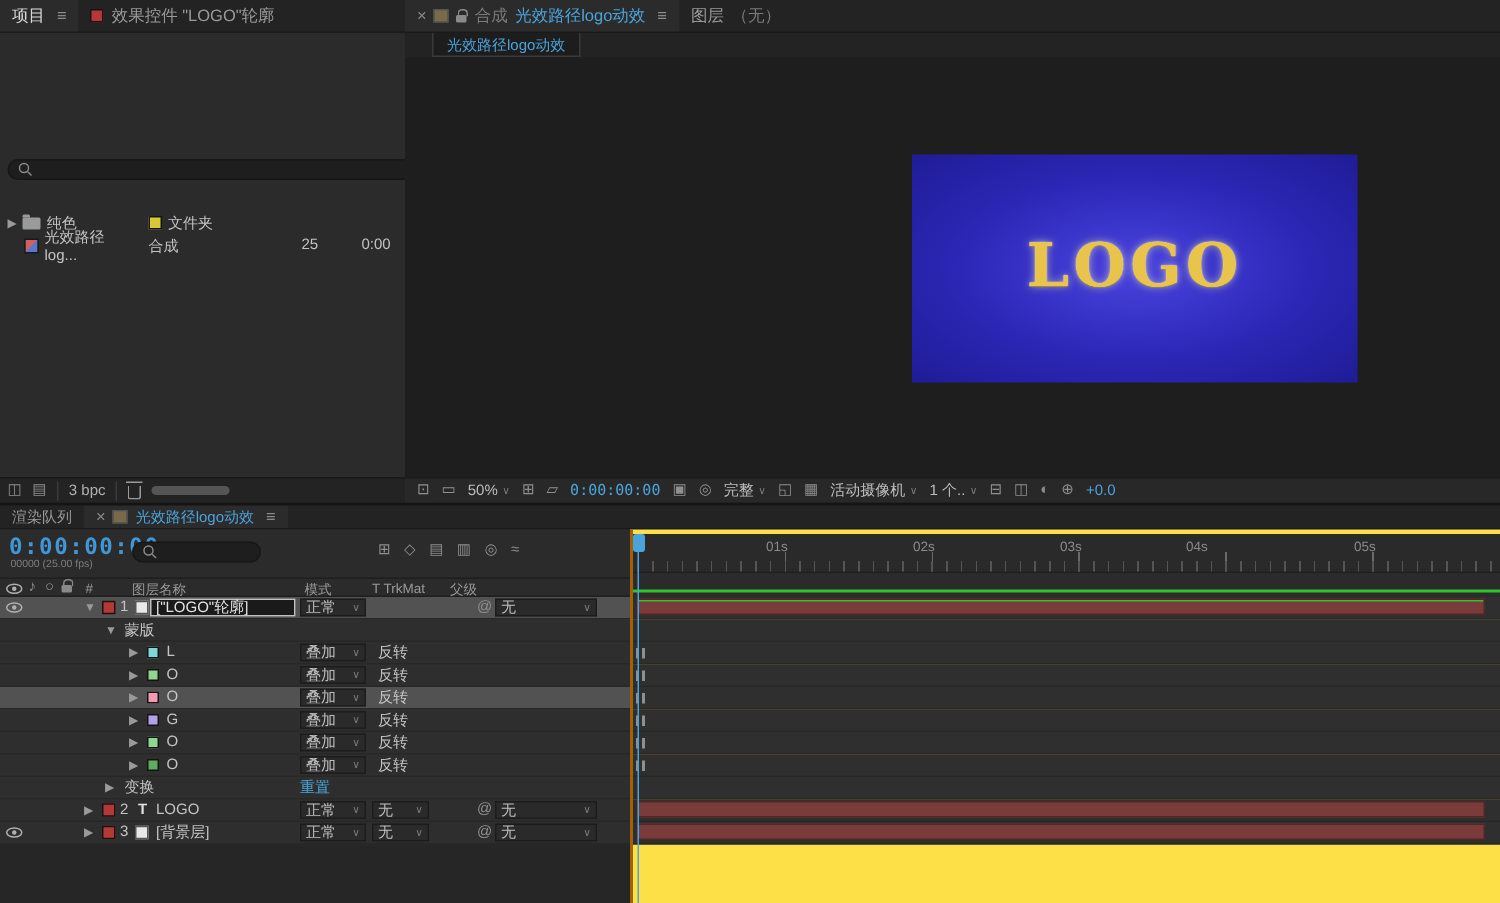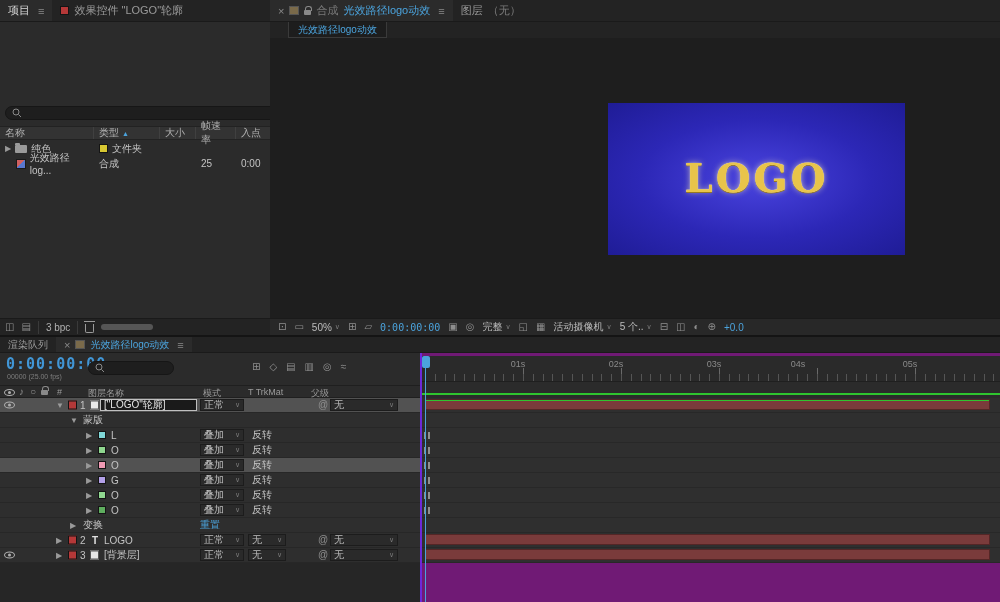--- a/index.html
+++ b/index.html
@@ -69,21 +69,21 @@
 .tl-header span{position:absolute;top:1px}
 .tl-rows{position:absolute;top:45px;left:0;right:0}
 .tl-row{position:relative;height:15px;background:#2e2e2e;border-bottom:1px solid #272727;font-size:10px;color:#c4c4c4}
 .tl-row.sel{background:#525252}
 .tl-row .abs{position:absolute;top:50%;transform:translateY(-50%)}
 .dd{position:absolute;top:1px;height:12px;background:#2a2a2a;border:1px solid #1c1c1c;color:#bdbdbd;font-size:10px;display:flex;align-items:center;justify-content:space-between;padding:0 3px}
 .dd .ar{font-size:7px;color:#7a7a7a;margin-left:2px}
 .editbox{position:absolute;left:100px;top:1px;width:97px;height:12px;border:1px solid #c0c0c0;background:#1a1a1a;color:#e4e4e4;display:flex;align-items:center;padding:0 3px;font-size:10px}
 .resetlink{color:#4ba3dc}
 
-.tl-right{position:absolute;left:420px;top:16px;right:0;bottom:0;background:#701a75;border-left:2px solid #6d28d9}
+.tl-right{position:absolute;left:420px;top:16px;right:0;bottom:0;background:#fde047;border-left:2px solid #a16207}
 .ruler{position:absolute;top:3px;left:0;right:0;height:26px;background:#2a2a2a;border-bottom:1px solid #1f1f1f}
 .ruler::after{content:"";position:absolute;bottom:0;left:3px;right:0;height:7px;background:repeating-linear-gradient(90deg,#555 0 1px,transparent 1px 9.8px)}
 .ruler::before{content:"";position:absolute;bottom:0;left:3px;right:0;height:13px;background:repeating-linear-gradient(90deg,#6a6a6a 0 1px,transparent 1px 98px)}
 .rlabel{position:absolute;top:3px;width:26px;text-align:center;font-size:9px;color:#8a8a8a}
 .cachestrip{position:absolute;top:29px;left:0;right:0;height:16px;background:#2b2b2b}
 .cacheline{position:absolute;bottom:3px;left:0;right:0;height:2px;background:#2fc42f}
 .rrows{position:absolute;top:45px;left:0;right:0}
 .rrow{position:relative;height:15px;background:#2f2f2f;border-bottom:1px solid #282828}
 .rbar{position:absolute;left:3px;right:10px;top:1px;bottom:2px;background:#7a3b3b;border:1px solid #542626}
 .rbar.greentop{box-shadow:inset 0 1px 0 0 #2fc42f}
@@ -106,38 +106,20 @@
       <span>效果控件 "LOGO"轮廓</span>
     </div>
   </div>
   <div class="proj-body">
     <div class="search" id="project-search">
       <svg width="10" height="10" viewBox="0 0 10 10">
           <circle cx="4" cy="4" r="3" fill="none" stroke="#8a8a8a"></circle>
           <line x1="6.5" y1="6.5" x2="9" y2="9" stroke="#8a8a8a"></line>
         </svg>
       <span></span>
-    </div>
-    <div class="pcols">
-      <div class="pcol pc-name">
-          <span>名称</span>
-        </div>
-      <div class="pcol pc-type">
-          <span>类型</span>
-          <span class="sortarrow">▲</span>
-        </div>
-      <div class="pcol pc-size">
-          <span>大小</span>
-        </div>
-      <div class="pcol pc-rate">
-          <span>帧速率</span>
-        </div>
-      <div class="pcol pc-in">
-          <span>入点</span>
-        </div>
     </div>
     <div class="prow" style="top:119px">
       <div class="cell" style="width:94px">
           <span class="exp">▶</span>
           <span class="folderic"></span>
           <span>纯色</span>
         </div>
       <div class="cell" style="width:66px">
           <span class="chip" style="background:#d8c832"></span>
           <span>文件夹</span>
@@ -226,21 +208,21 @@
         <span>完整</span>
         <span class="ar">∨</span>
       </span>
     <span class="gic">◱</span>
     <span class="gic">▦</span>
     <span class="ddl">
         <span>活动摄像机</span>
         <span class="ar">∨</span>
       </span>
     <span class="ddl">
-        <span>5 个..</span>
+        <span>1 个..</span>
         <span class="ar">∨</span>
       </span>
     <span class="gic">⊟</span>
     <span class="gic">◫</span>
     <span class="gic">◐</span>
     <span class="gic">⊕</span>
     <span class="blue">+0.0</span>
   </div>
 </div>
 
@@ -278,21 +260,21 @@
     </div>
     <div class="tl-header">
       <span style="left:4px;top:3px" class="eye"></span>
       <span style="left:19px" class="gic">♪</span>
       <span style="left:30px" class="gic">○</span>
       <span style="left:41px;top:0" class="lockic"></span>
       <span style="left:57px">#</span>
       <span style="left:88px">图层名称</span>
       <span style="left:203px">模式</span>
       <span style="left:248px">T TrkMat</span>
-      <span style="left:311px">父级</span>
+      <span style="left:300px">父级</span>
     </div>
     <div class="tl-rows">
 
       <div class="tl-row sel">
         <span class="abs eye" style="left:4px"></span>
         <span class="abs exp" style="left:56px">▼</span>
         <span class="abs chip" style="left:68px"></span>
         <span class="abs" style="left:80px">1</span>
         <span class="abs solidic" style="left:90px"></span>
         <div class="editbox">["LOGO"轮廓]</div>

